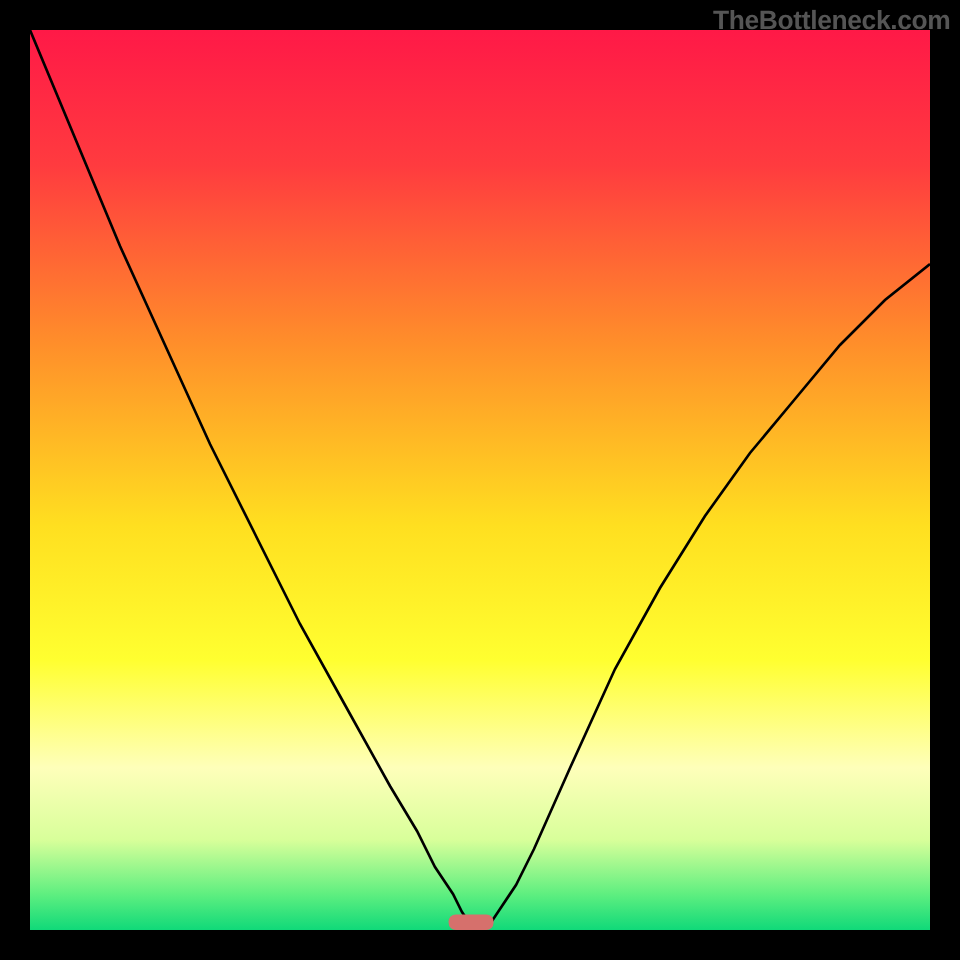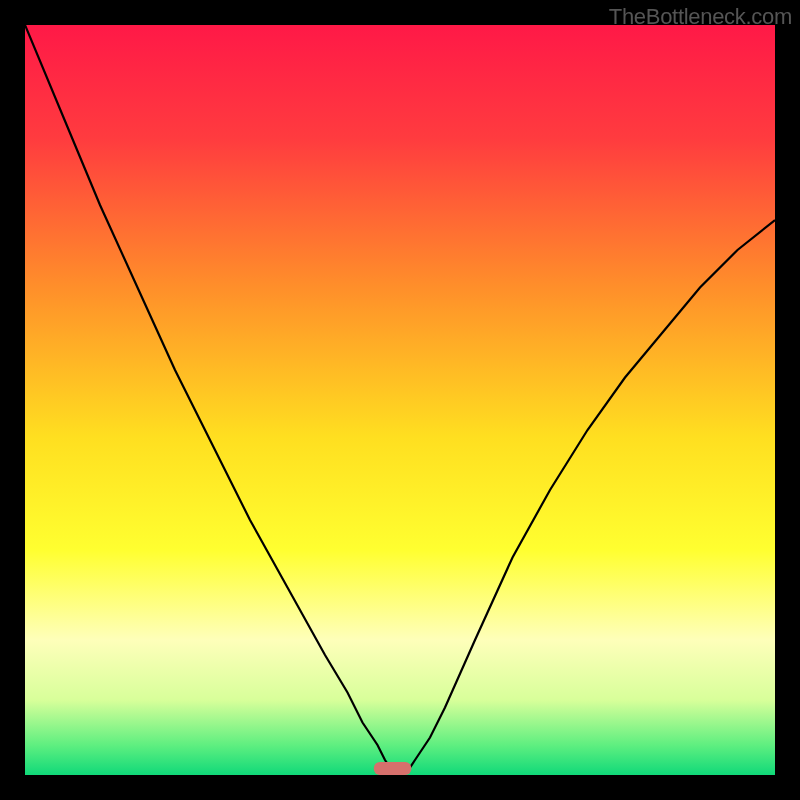--- a/index.html
+++ b/index.html
@@ -18,21 +18,21 @@
     width: 750px;
     height: 750px;
     overflow: hidden;
   }
   .watermark {
     position: absolute;
     top: 4px;
     right: 8px;
     color: #555;
     font-size: 22px;
-    font-weight: 400;
+    font-weight: 700;
     z-index: 10;
     letter-spacing: -0.3px;
   }
   svg { display:block; }
 </style>
 </head>
 <body>
 
 <div class="watermark">TheBottleneck.com</div>
 

